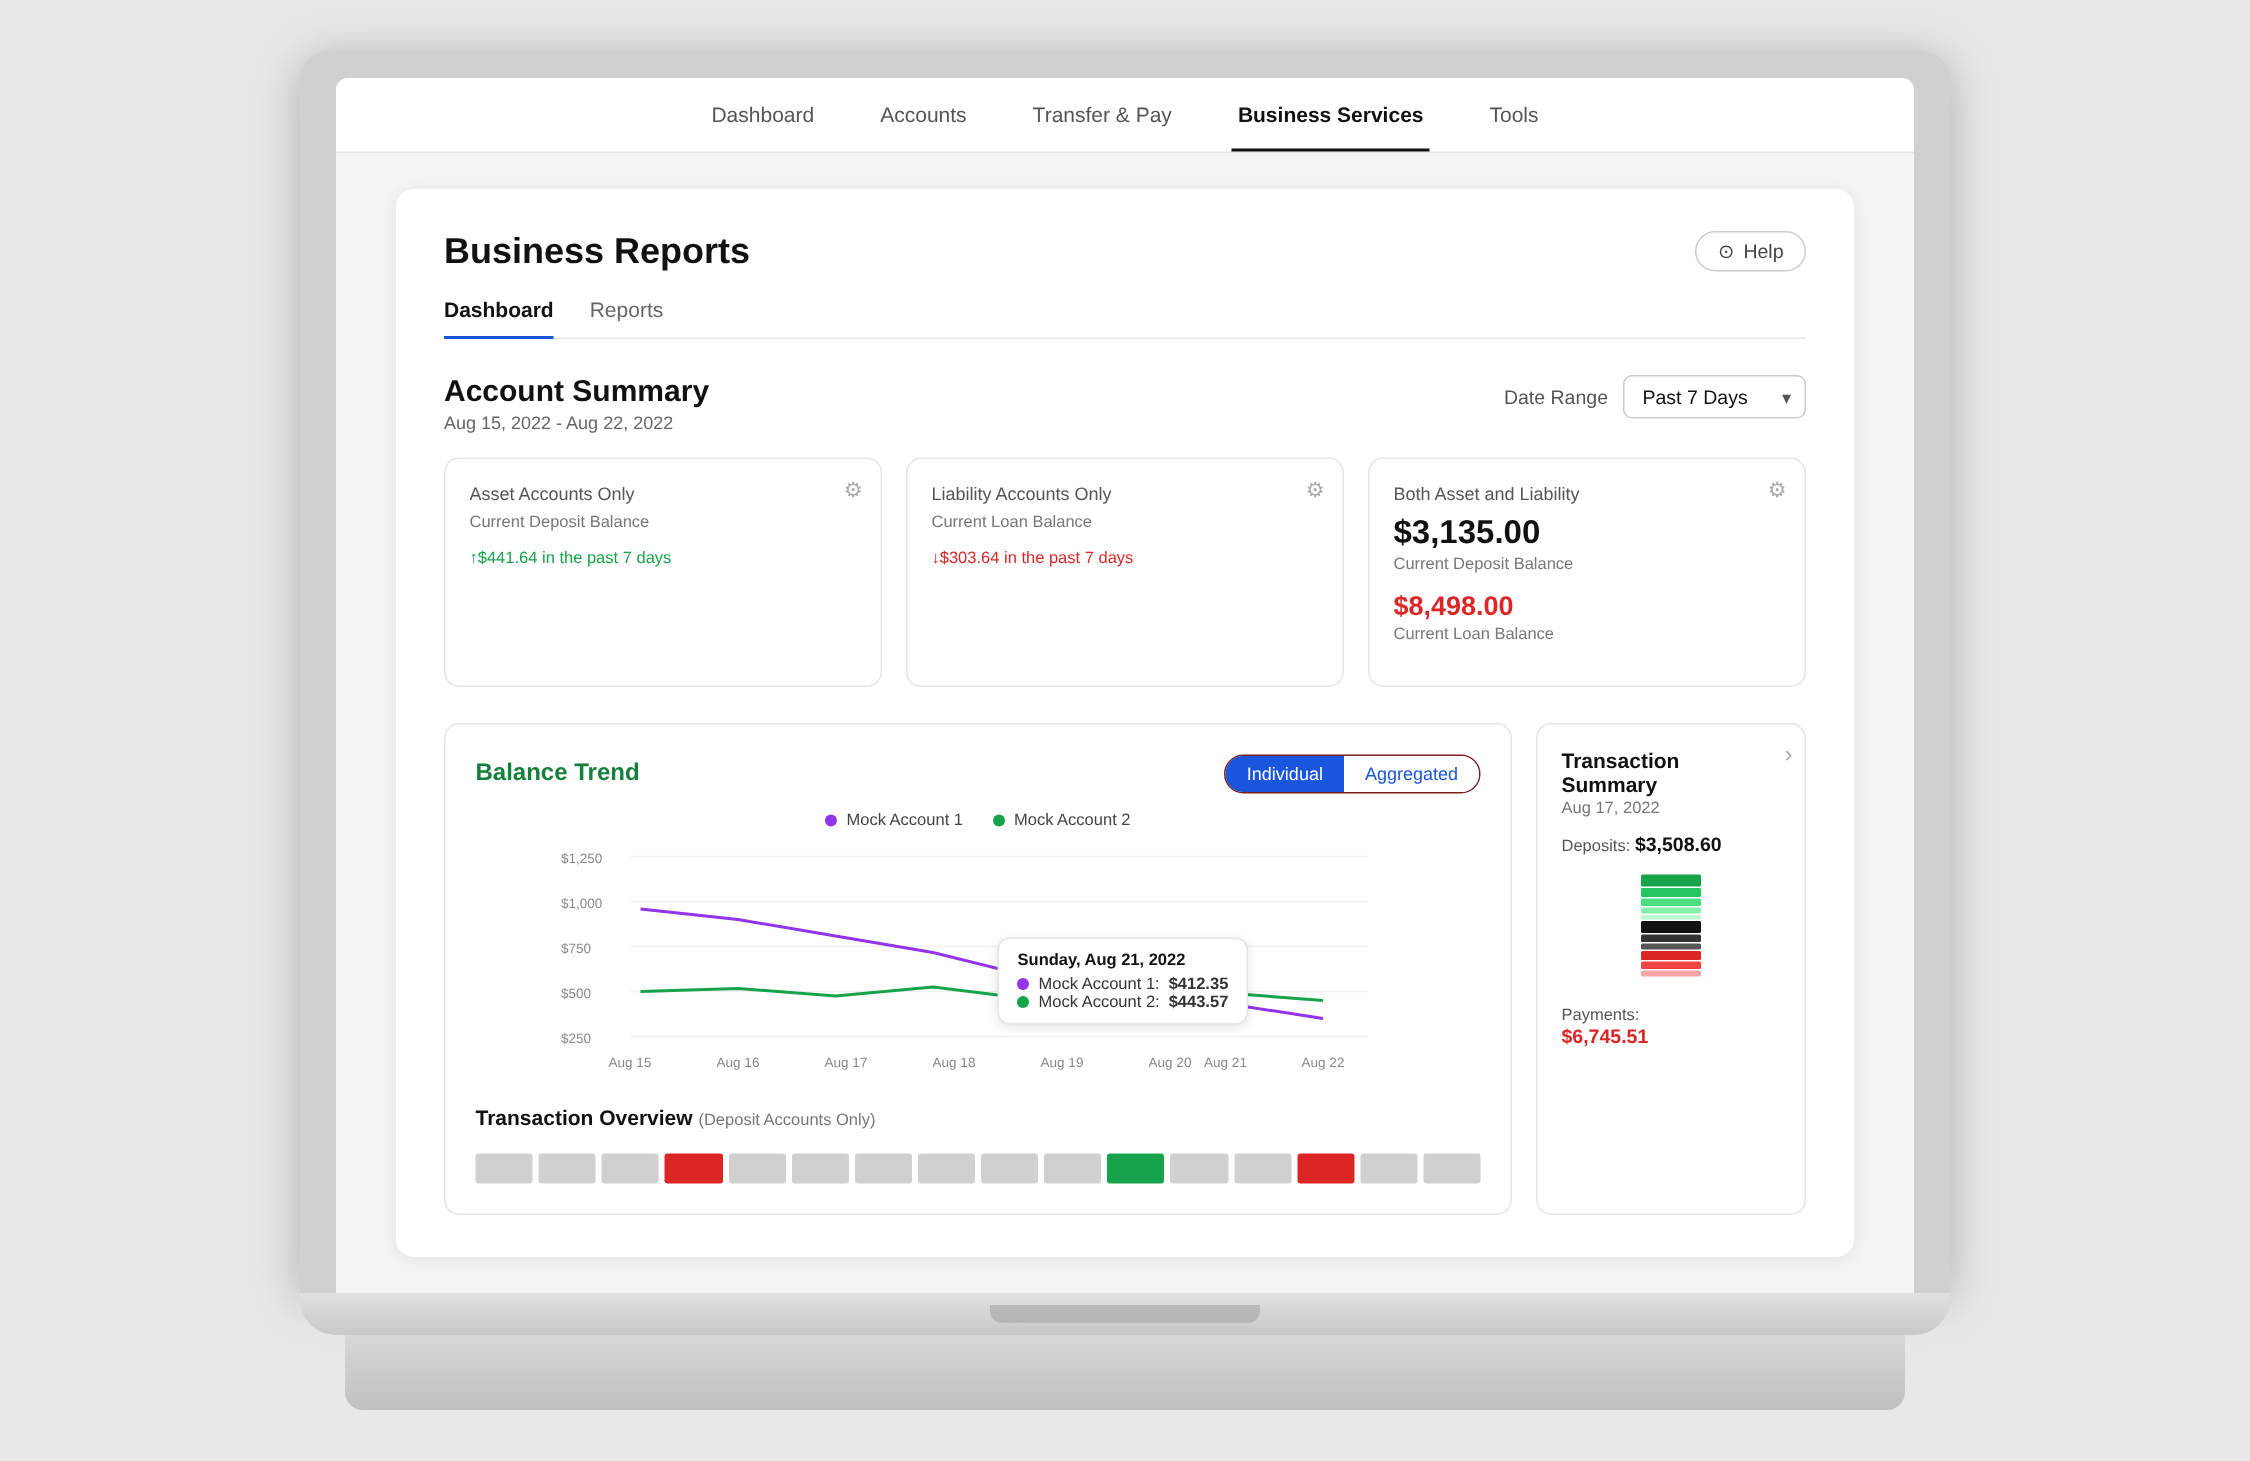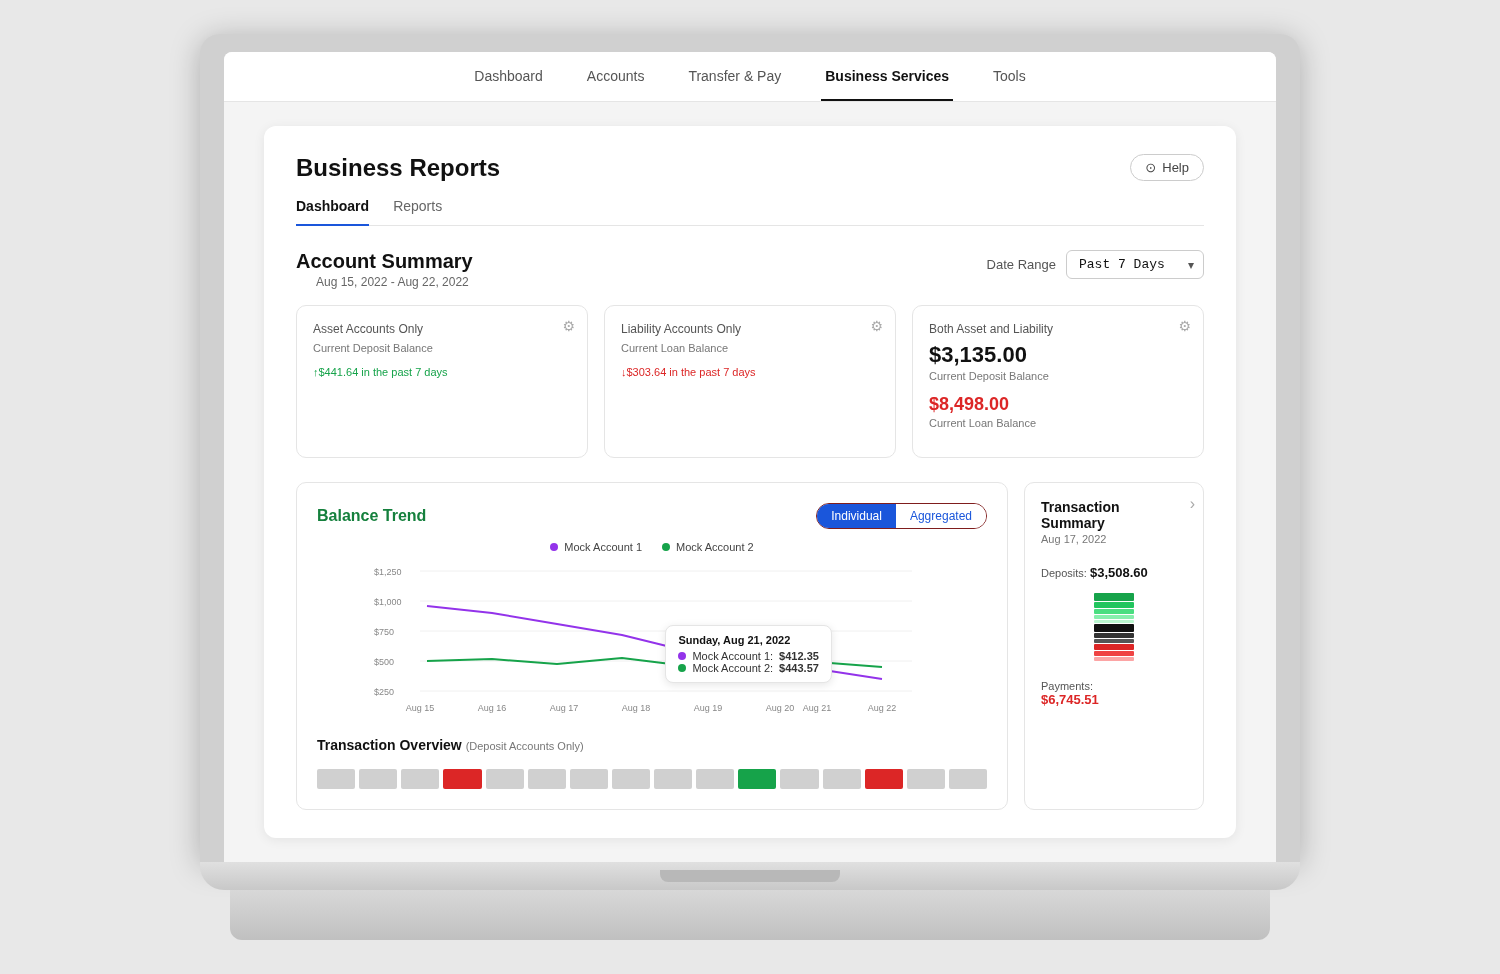--- a/index.html
+++ b/index.html
@@ -157,42 +157,40 @@
     }
     .summary-title {
       font-size: 20px;
       font-weight: 600;
       color: #111;
     }
     .summary-date {
       font-size: 12px;
       color: #666;
       margin-top: 2px;
-      margin-left: 20px;
     }
     .date-range-wrapper {
       display: flex;
       align-items: center;
       gap: 10px;
     }
     .date-range-label {
       font-size: 13px;
       color: #555;
     }
     .date-range-select {
       border: 1px solid #ccc;
       border-radius: 6px;
       padding: 6px 30px 6px 12px;
       font-size: 13px;
       color: #111;
       background: white;
       cursor: pointer;
       appearance: none;
       position: relative;
-      font-family: Liberation Mono, monospace;
     }
     .select-wrapper {
       position: relative;
       display: inline-block;
     }
     .select-wrapper::after {
       content: '▾';
       position: absolute;
       right: 10px;
       top: 50%;
@@ -363,21 +361,21 @@
     }
     .ts-title {
       font-size: 14px;
       font-weight: 700;
       color: #111;
       margin-bottom: 2px;
     }
     .ts-date {
       font-size: 11px;
       color: #777;
-      margin-bottom: 20px;
+      margin-bottom: 10px;
     }
     .ts-label {
       font-size: 11px;
       color: #555;
     }
     .ts-amount {
       font-size: 13px;
       font-weight: 600;
       color: #111;
       margin-bottom: 10px;

